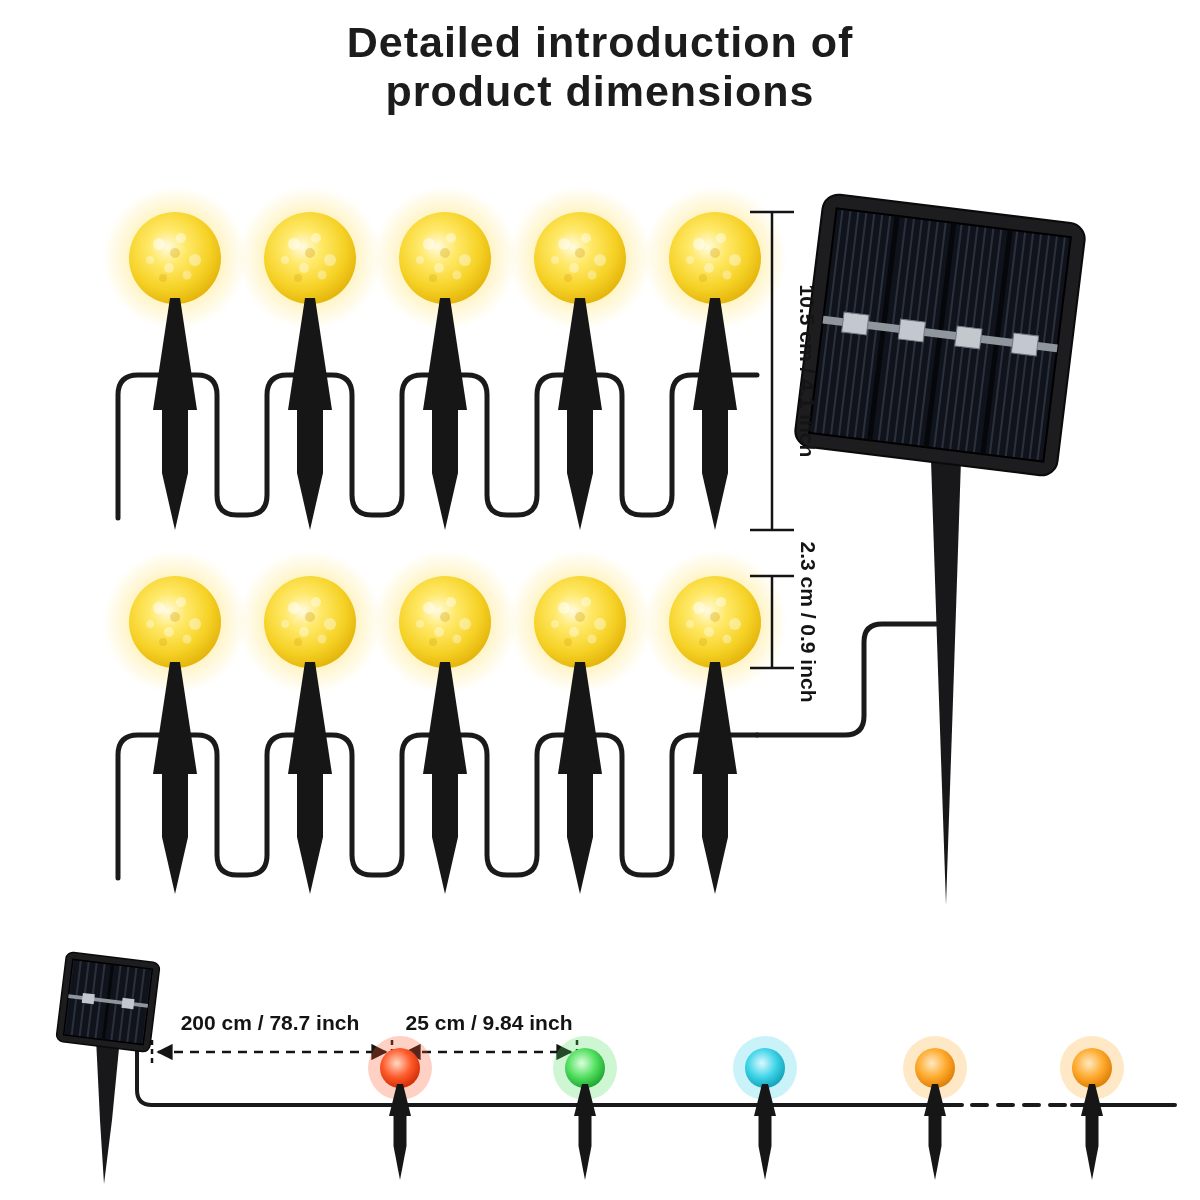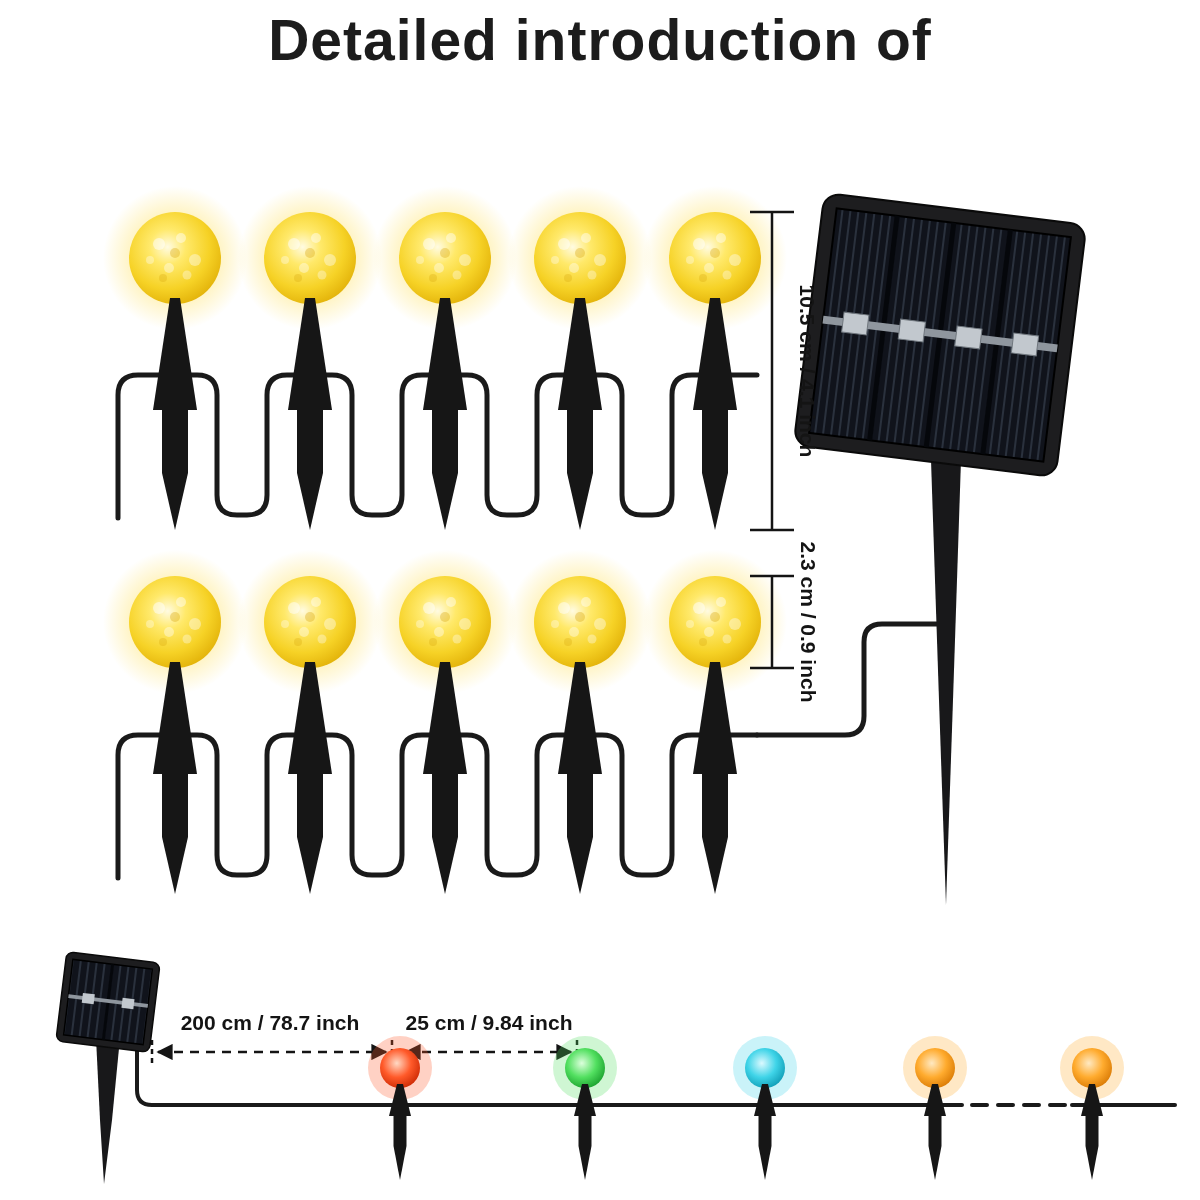--- a/index.html
+++ b/index.html
@@ -1,33 +1,34 @@
 <!DOCTYPE html>
 <html><head>
 <meta charset="utf-8">
 <style>
   html,body{margin:0;padding:0;background:#ffffff;}
   .page{position:relative;width:1200px;height:1200px;background:#fff;overflow:hidden;
         font-family:"Liberation Sans",sans-serif;}
-  .title{position:absolute;top:8px;left:0;width:100%;text-align:center;
-         font-weight:bold;font-size:57px;line-height:1.13;color:#1c1c1c;letter-spacing:1px;}
+  .title{position:absolute;top:18px;left:0;width:100%;text-align:center;
+         font-weight:bold;font-size:43px;line-height:1.13;color:#1c1c1c;letter-spacing:1px;}
   .title span{display:block;}
   svg{position:absolute;top:0;left:0;}
   .dim-text{font-family:"Liberation Sans",sans-serif;font-weight:bold;font-size:21px;fill:#141414;}
   .wire{fill:none;stroke:#1a1a1a;stroke-width:5;stroke-linecap:round;}
   .thinwire{fill:none;stroke:#1a1a1a;stroke-width:4;stroke-linecap:round;}
   .dimline{stroke:#141414;stroke-width:2.5;fill:none;}
 </style>
 </head>
 <body>
 
 <div class="page">
 
   <div class="title">
     <span>Detailed introduction of</span>
+    <span>product dimensions</span>
   </div>
 
   <svg width="1200" height="1200" viewBox="0 0 1200 1200">
     <defs>
       <radialGradient id="gGlow" cx="50%" cy="50%" r="50%">
         <stop offset="0%" stop-color="#ffe467" stop-opacity="0.95"></stop>
         <stop offset="45%" stop-color="#ffdf55" stop-opacity="0.5"></stop>
         <stop offset="100%" stop-color="#ffdf55" stop-opacity="0"></stop>
       </radialGradient>
       <radialGradient id="gYellow" cx="42%" cy="38%" r="65%">

